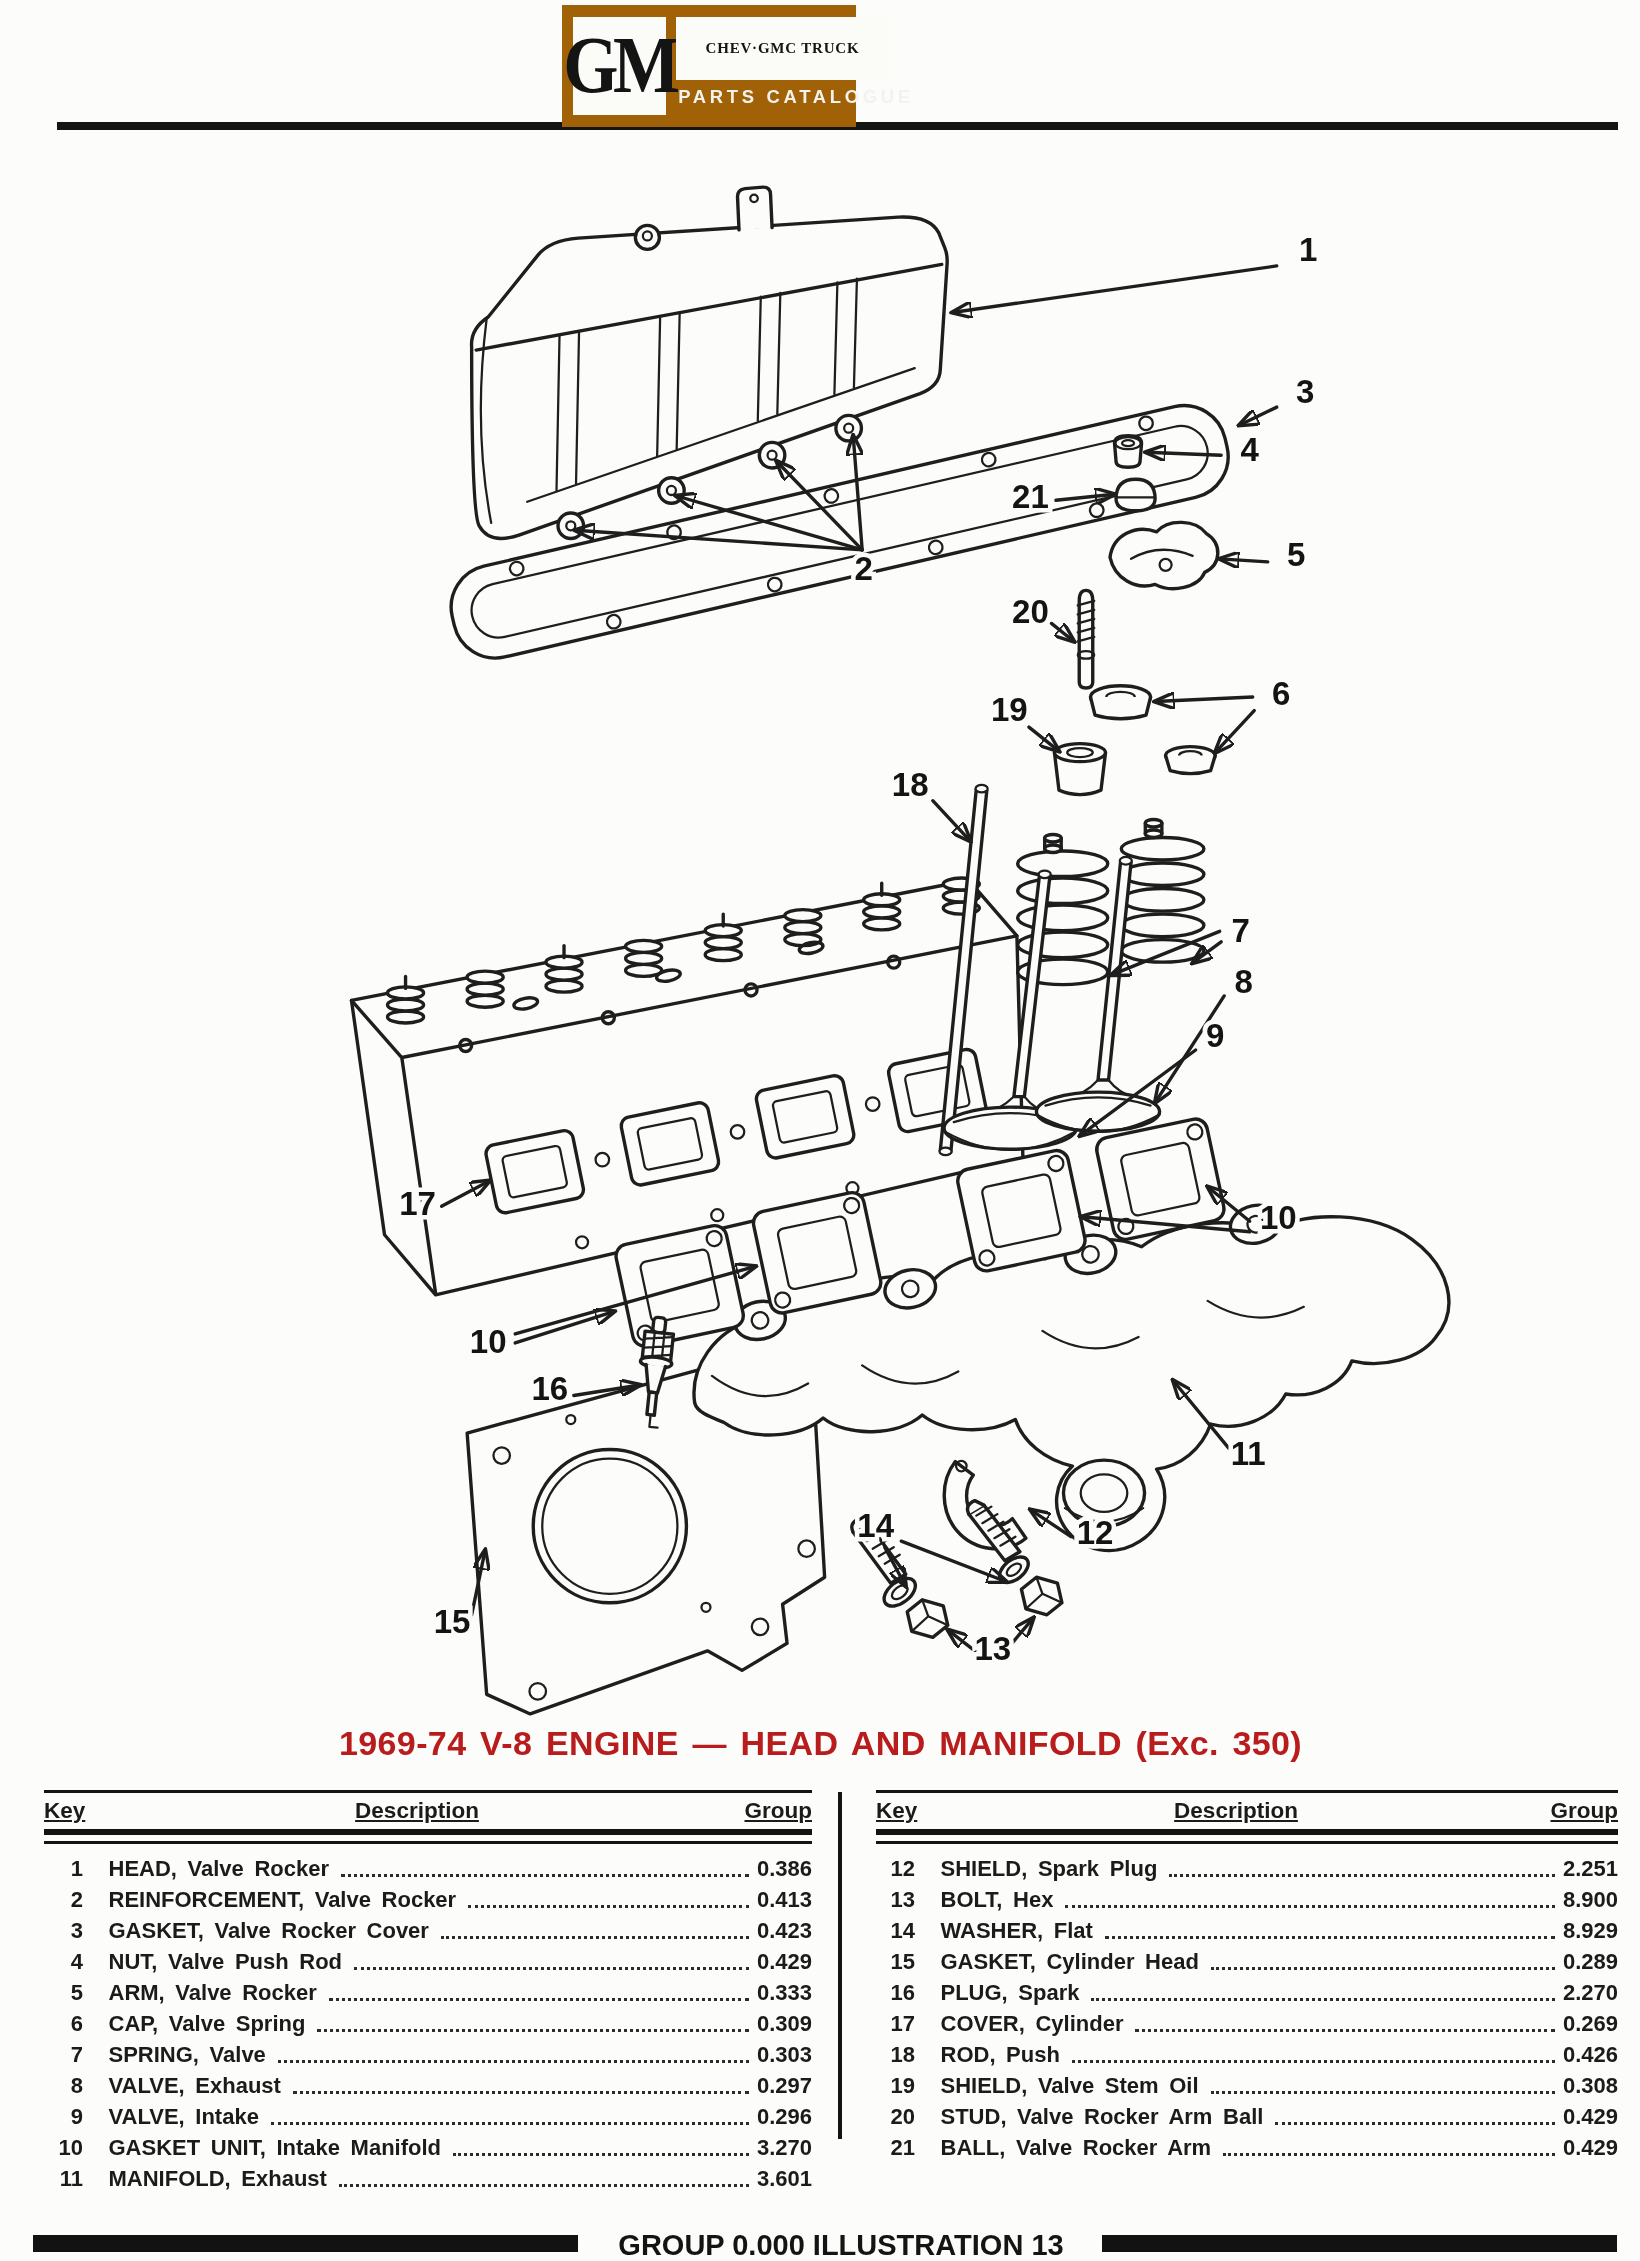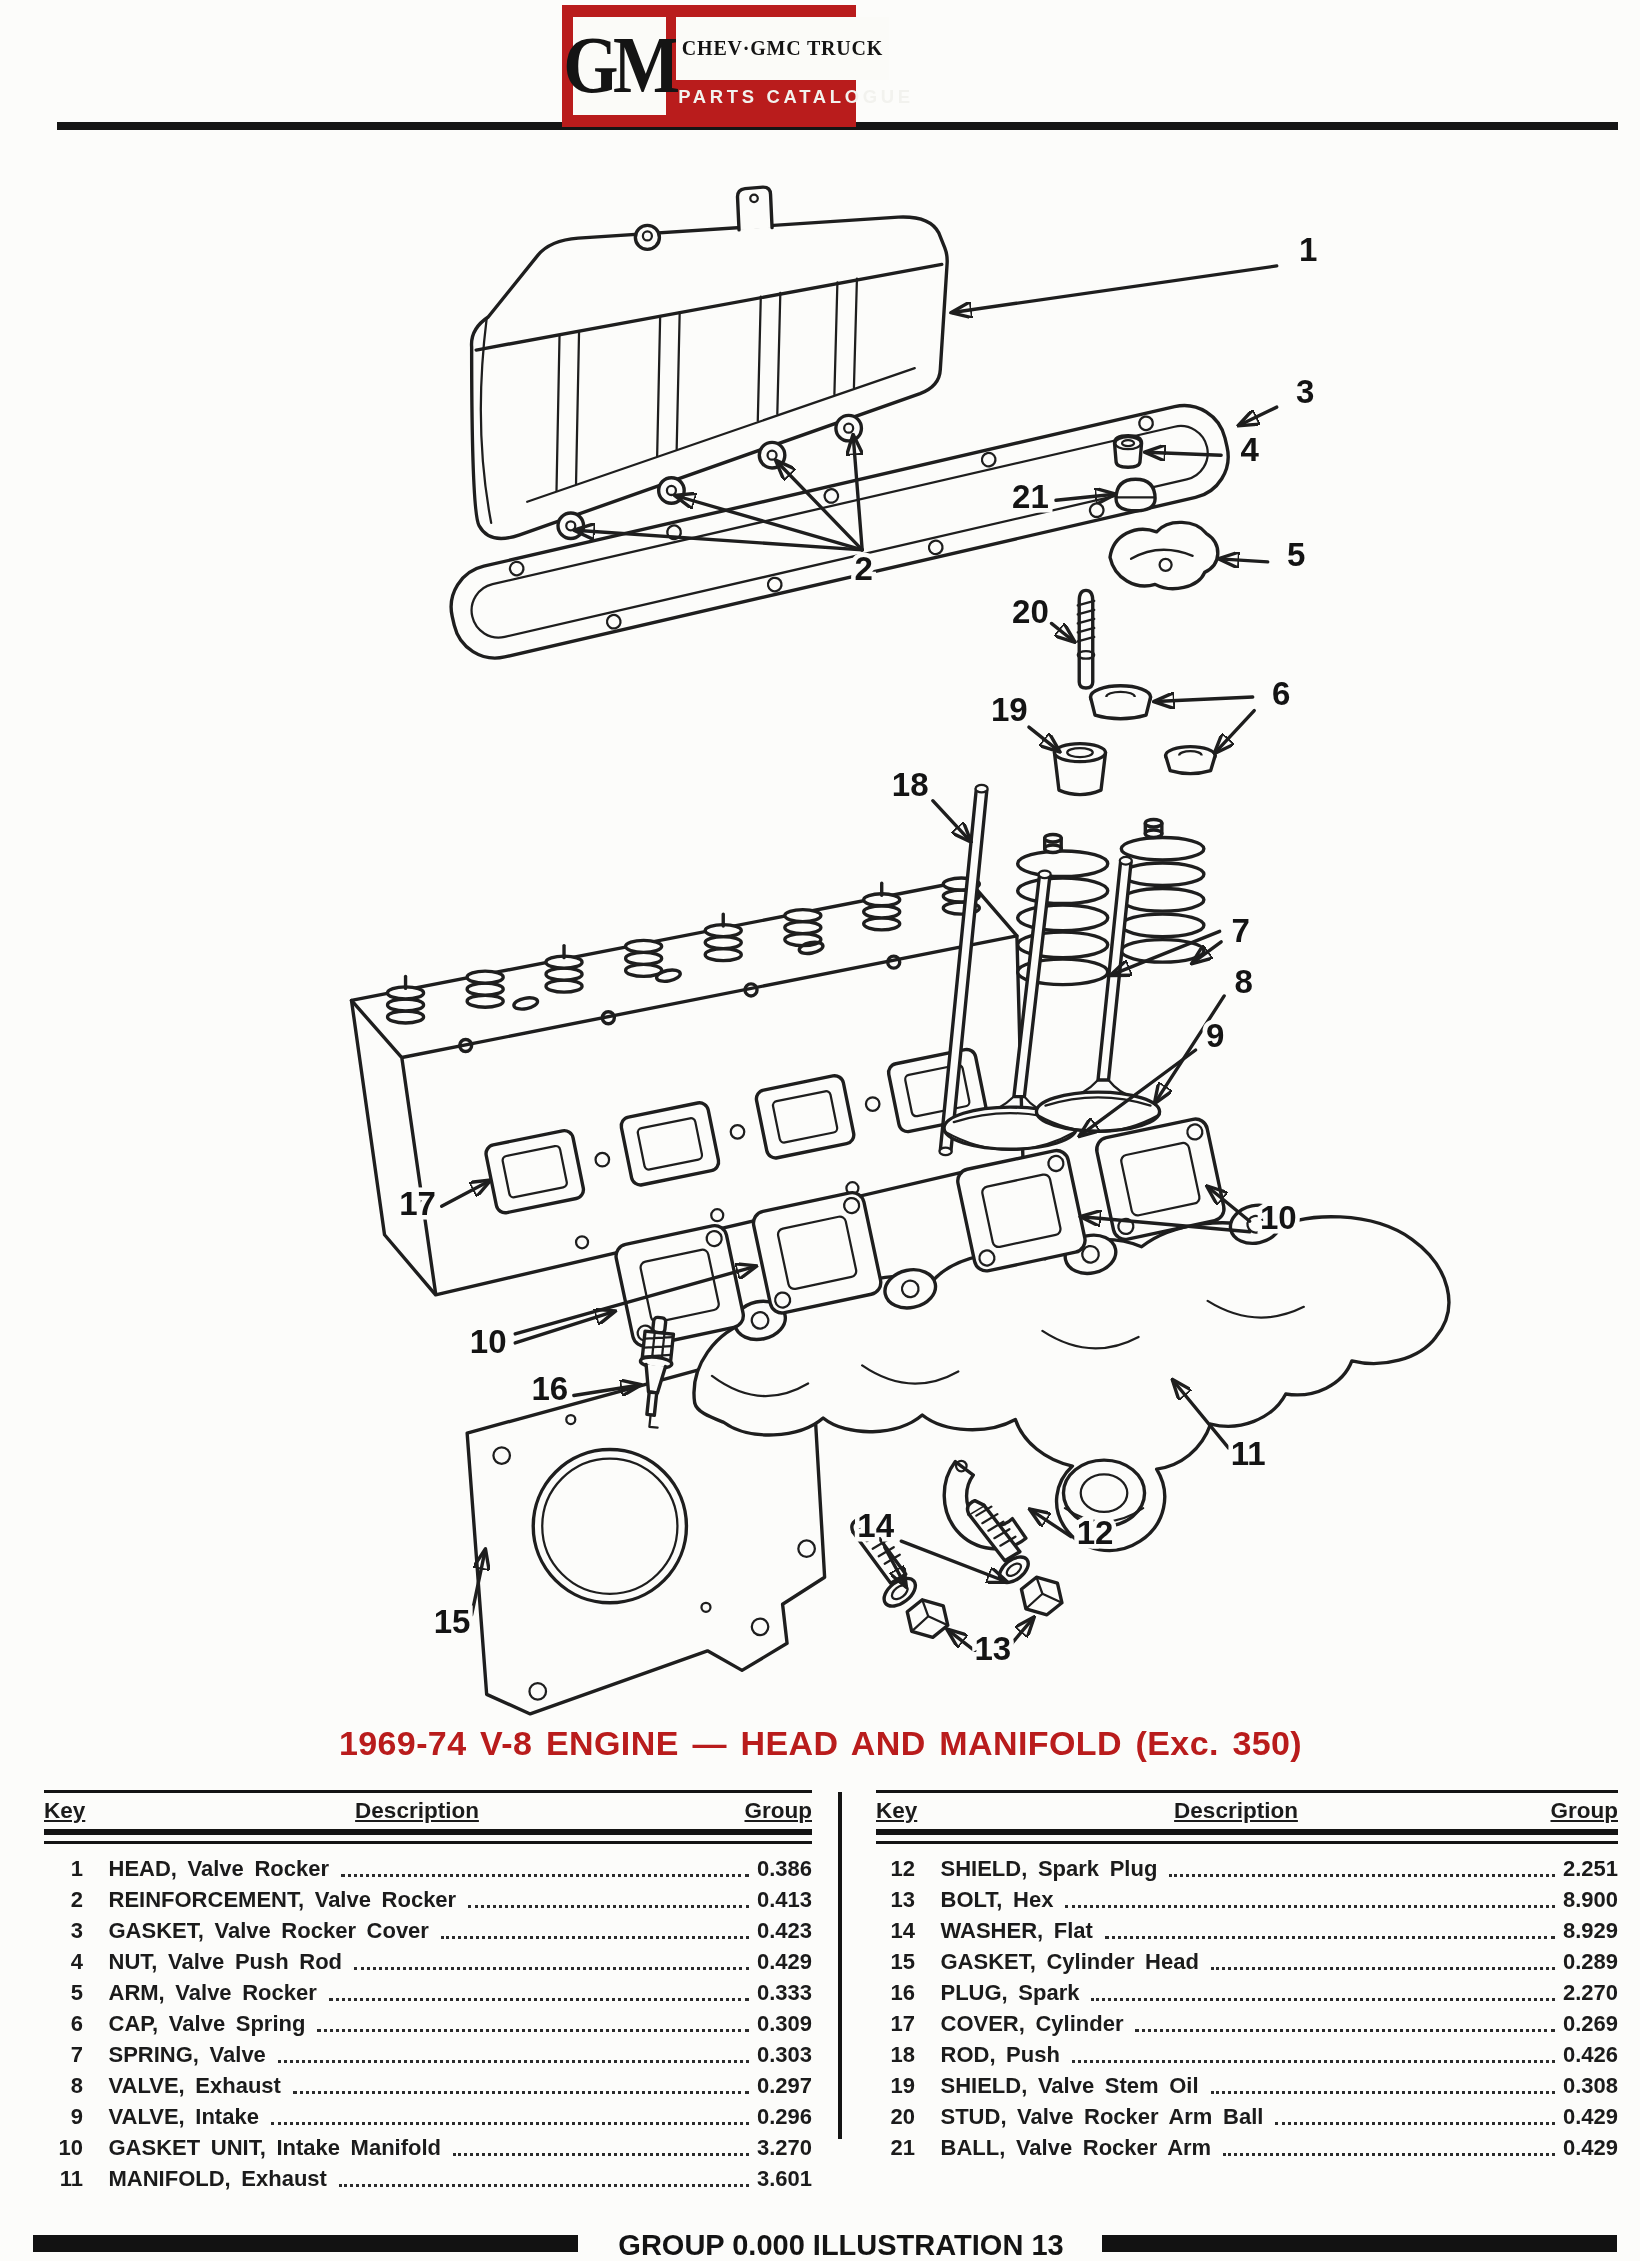--- a/index.html
+++ b/index.html
@@ -1,27 +1,27 @@
 <!DOCTYPE html>
 <html style="font-size:12px"><head>
 <meta charset="utf-8">
 <style>
   html,body{margin:0;padding:0;background:#d8d8d4;}
   .page{position:relative;width:1641px;height:2261px;background:#fcfcfa;overflow:hidden;
         font-family:"Liberation Sans",sans-serif;color:#1b1b1b;}
   
   .mast-rule{position:absolute;left:57px;top:122px;width:1561px;height:8.3px;background:#151515;}
-  .logo-block{position:absolute;left:562px;top:4.5px;width:294px;height:122px;background:#b91c1c;}
+  .logo-block{position:absolute;left:562px;top:4.5px;width:294px;height:122px;background:#a16207;}
   .gm-box{position:absolute;left:10.5px;top:12px;width:93px;height:98px;background:#fbfbf8;
           display:flex;align-items:center;justify-content:center;}
   .gm-box span{font-family:"Liberation Serif",serif;font-weight:700;font-size:71px;
                letter-spacing:-5.3px;transform:scaleY(1.12);color:#141414;}
   .brand-box{position:absolute;left:114px;top:12px;width:213px;height:63px;background:#fbfbf8;
              display:flex;align-items:center;justify-content:center;}
-  .brand-box span{font-family:"Liberation Serif",serif;font-weight:700;font-size:20px;
+  .brand-box span{font-family:"Liberation Serif",serif;font-weight:700;font-size:15px;
                   letter-spacing:0.8px;color:#141414;white-space:nowrap;}
   .catalogue-label{position:absolute;left:113px;top:81px;width:216px;text-align:center;
                    font-weight:700;font-size:19px;letter-spacing:3.8px;color:#f2f2ee;white-space:nowrap;
                    transform:scaleX(.97);}
   
   #diagram{position:absolute;left:0;top:0;}
   #diagram path,#diagram line,#diagram rect,#diagram ellipse,#diagram circle,#diagram polygon{
       stroke:#1e1e1e;fill:none;stroke-width:4.5;stroke-linecap:round;stroke-linejoin:round;}
   #diagram .w{fill:#fcfcfa;}
   #diagram .thin{stroke-width:3;}

